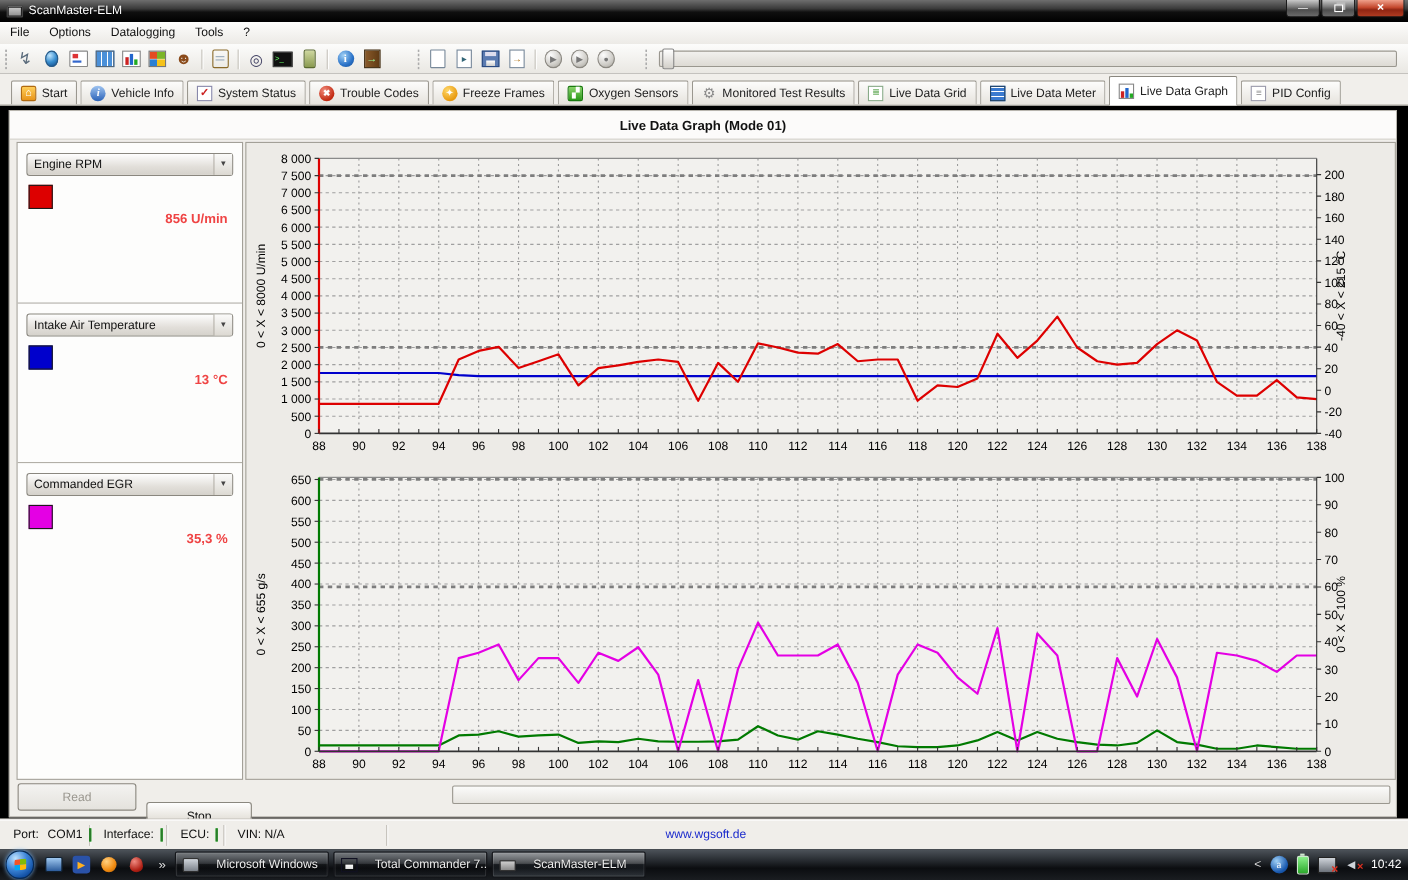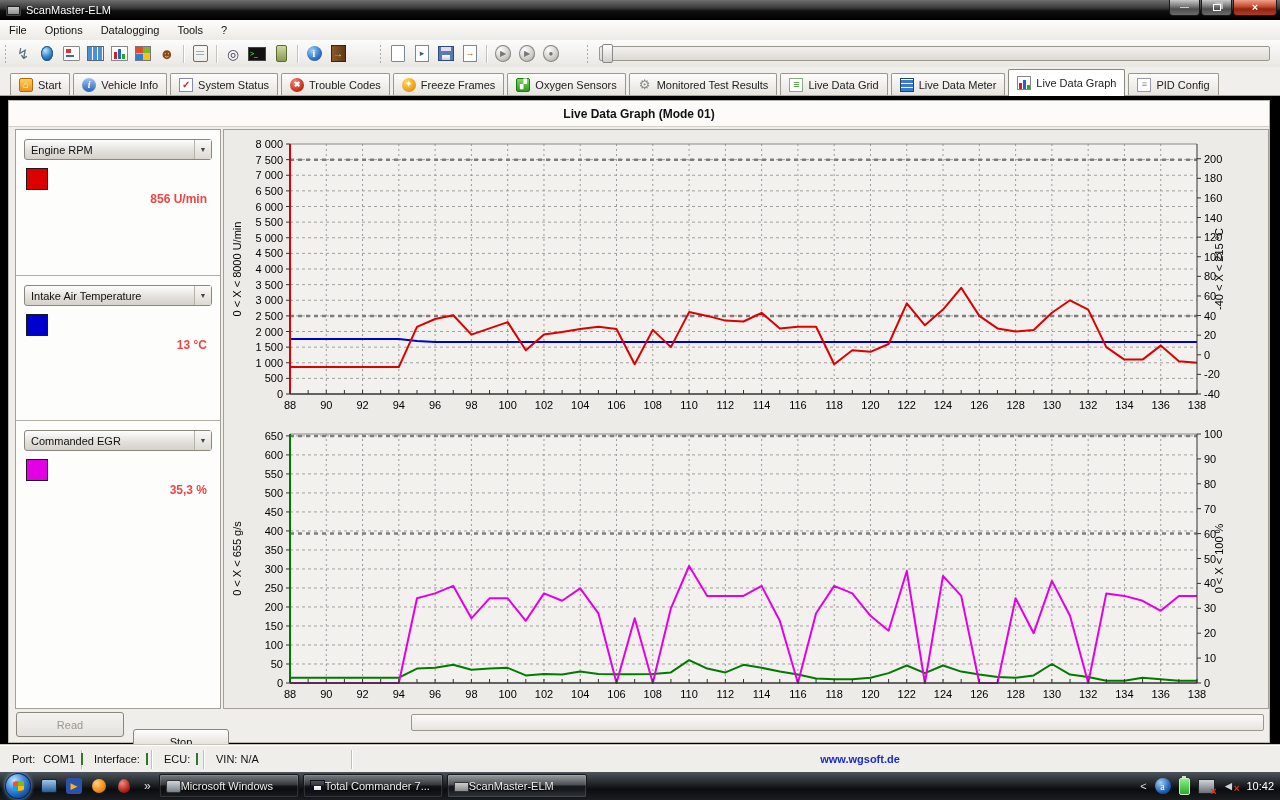--- a/index.html
+++ b/index.html
@@ -116,39 +116,39 @@
   .btn.disabled{color:#9a978f;background:linear-gradient(#f4f3f1,#e4e2dd)}
   .btn-read{left:7px;top:611px;width:106px}
   .btn-stop{left:124px;top:628px;width:94px}
   .progress{position:absolute;left:402px;top:613px;width:853px;height:17px;border:1px solid #9a978f;border-radius:2px;
     background:linear-gradient(#fbfbfa,#e6e4df);box-sizing:border-box}
   
   .statusbar{position:absolute;left:0;top:745px;width:1280px;height:27px;background:#f0eeea;
     border-top:1px solid #fff;box-shadow:0 -1px 0 #c8c5be;display:flex;align-items:center;color:#111;box-sizing:border-box}
   .sb-cell{height:19px;display:flex;align-items:center;border-right:1px solid #c2bfb8;box-shadow:1px 0 0 #fff;padding:0 12px;box-sizing:border-box}
   .led{width:15px;height:10px;background:#3ddd3d;border:1px solid #2a7a2a;margin-left:6px}
-  .sb-link{position:absolute;left:605px;width:510px;text-align:center;color:#1a2acc;font-weight:bold}
+  .sb-link{position:absolute;left:605px;width:510px;text-align:left;color:#1a2acc;font-weight:normal}
   
   .taskbar{position:absolute;left:0;top:772px;width:1280px;height:28px;color:#eee;
     background:linear-gradient(#4e545b,#23272c 40%,#0b0d10 62%,#1a1d21);display:flex;align-items:center}
   .orb{width:26px;height:26px;border-radius:50%;margin:0 10px 0 5px;position:relative;
     background:radial-gradient(circle at 35% 28%,#bfe2ff,#3d86d8 40%,#0d4a9e 75%,#06306a);box-shadow:0 0 4px #7ab0e8,0 0 0 1px #0a2a50 inset;
     display:flex;align-items:center;justify-content:center}
   .orb .flag{width:11px;height:10px;background-image:linear-gradient(90deg,#f35325 50%,#81bc06 50%),linear-gradient(90deg,#05a6f0 50%,#ffba08 50%);
     background-size:100% 50%;background-position:0 0,0 100%;background-repeat:no-repeat;border-radius:2px;transform:skewY(-6deg)}
   .ql{display:flex;align-items:center;gap:9px;margin-right:10px}
   .ql-ico{width:16px;height:16px;display:flex;align-items:center;justify-content:center;font-size:11px}
   .q-desk{background:linear-gradient(#9fc8f0,#2a5a9a);border:1px solid #123;border-radius:2px;width:15px;height:12px}
   .q-media{background:linear-gradient(#3a6ac0,#12ay 0);background:#2a52a8;border-radius:3px;color:#ffb020;font-size:9px}
   .q-orange{width:14px;height:14px;border-radius:50%;background:radial-gradient(circle at 35% 30%,#ffd080,#f08a10 60%,#a85a08)}
   .q-red{width:12px;height:14px;border-radius:50% 50% 50% 50%/60% 60% 40% 40%;background:radial-gradient(circle at 35% 30%,#f08a80,#b02015 65%,#701008)}
   .chev{color:#ddd;font-size:12px;margin:0 8px 0 2px}
   .taskbtn{width:126px;height:22px;margin-right:4px;border:1px solid #14161a;border-radius:2px;
     background:linear-gradient(rgba(255,255,255,.28),rgba(255,255,255,.10) 45%,rgba(0,0,0,.25) 50%,rgba(40,45,52,.2));
-    box-shadow:0 0 0 1px rgba(255,255,255,.12) inset;display:flex;align-items:center;padding:0 6px;gap:0;
+    box-shadow:0 0 0 1px rgba(255,255,255,.12) inset;display:flex;align-items:center;padding:0 6px;gap:16px;
     font-size:11px;white-space:nowrap;overflow:hidden;text-shadow:0 1px 1px #000}
   .taskbtn.active{background:linear-gradient(rgba(255,255,255,.45),rgba(255,255,255,.2) 45%,rgba(20,25,30,.25) 50%,rgba(90,100,110,.35))}
   .tb-ico{width:13px;height:11px;flex:0 0 auto}
   .tb-mw{background:linear-gradient(#cfd4da,#7a8088);border-radius:2px;border:1px solid #333}
   .tb-tc{background:linear-gradient(#4a6ac0,#1a3a90);border:1px solid #112;
     background-image:linear-gradient(#fff,#ddd);background-size:7px 4px;background-position:3px 5px;background-repeat:no-repeat}
   .tb-sm{background:linear-gradient(#cfcfcf,#8a8a8a);border:1px solid #333;border-radius:1px;height:8px;margin-top:1px}
   .tray{position:absolute;right:6px;top:0;height:28px;display:flex;align-items:center;gap:8px}
   .tray .chevL{font-size:11px;color:#ddd}
   .tr-a{width:16px;height:16px;border-radius:50%;background:radial-gradient(circle at 35% 30%,#9fd0f5,#1a5ab0 65%,#0a3878);

